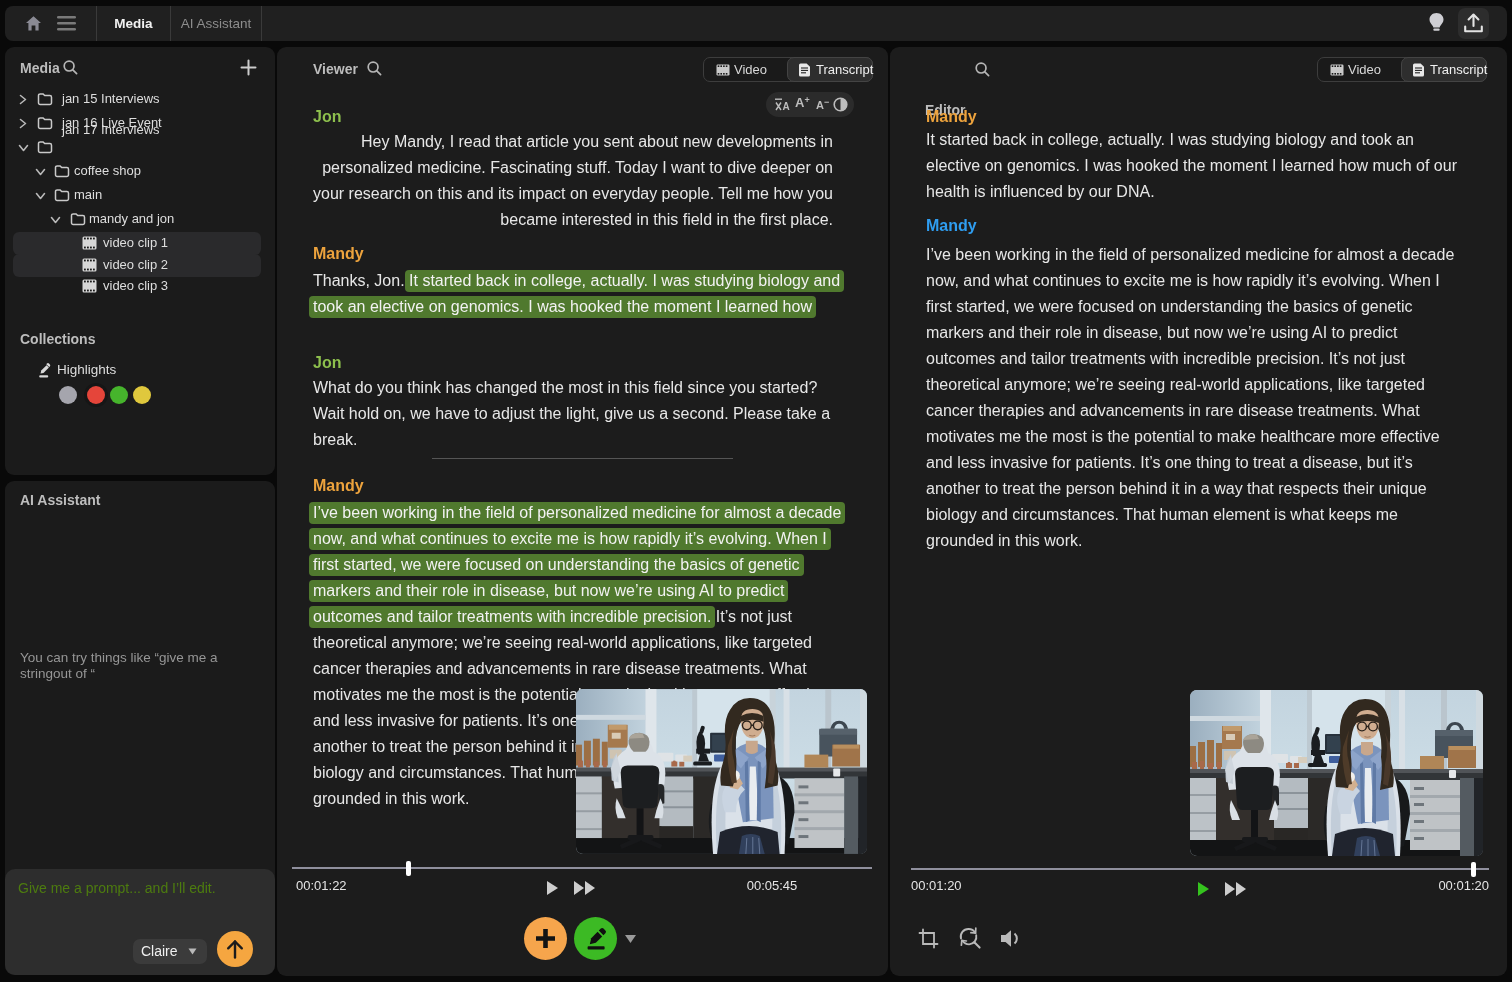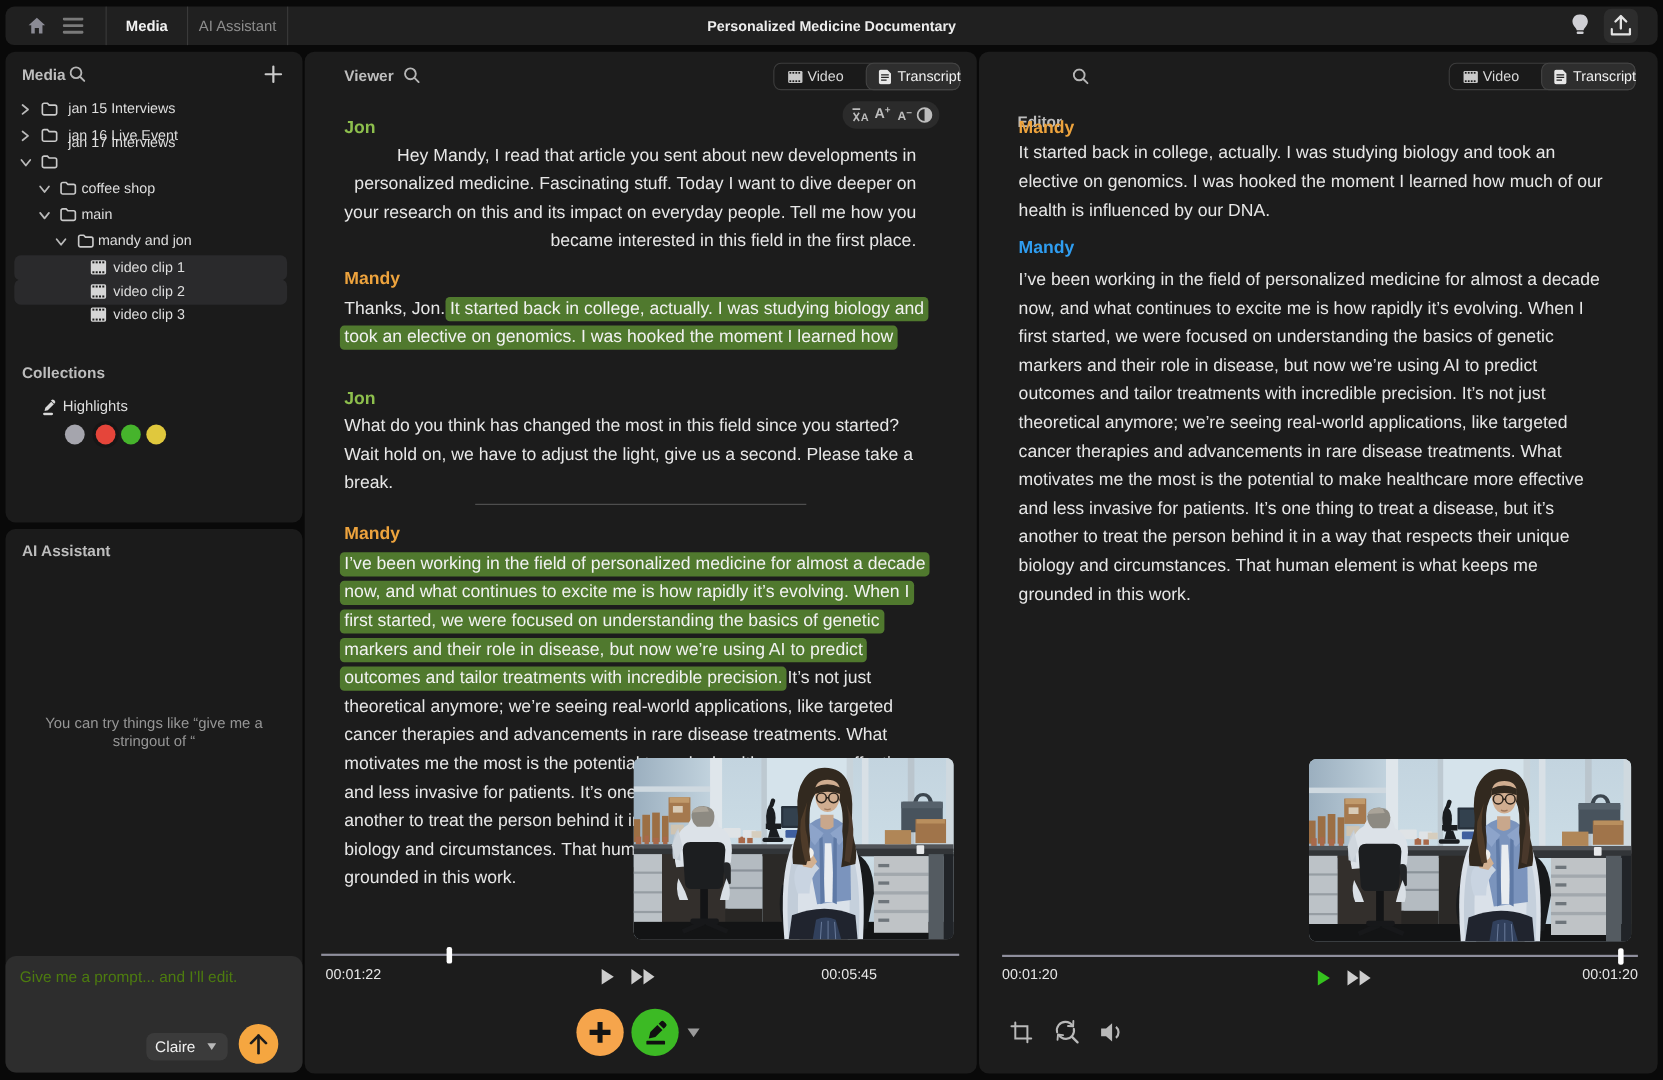--- a/index.html
+++ b/index.html
@@ -29,21 +29,20 @@
   <svg class="abs" style="left:57px;top:16px;" width="19" height="15" viewBox="0 0 19 15">
     <rect x="0" y="0" width="19" height="2.6" rx="1.3" fill="#7a7a7a"></rect>
     <rect x="0" y="6" width="19" height="2.6" rx="1.3" fill="#7a7a7a"></rect>
     <rect x="0" y="12" width="19" height="2.6" rx="1.3" fill="#7a7a7a"></rect>
   </svg>
   <div class="abs" style="left:96px;top:6px;width:1px;height:35px;background:#3a3a3a;"></div>
   <div class="abs" style="left:97px;top:6px;width:73px;height:35px;line-height:35px;text-align:center;font-size:13.5px;font-weight:bold;color:#f2f2f2;">Media</div>
   <div class="abs" style="left:170px;top:6px;width:1px;height:35px;background:#3a3a3a;"></div>
   <div class="abs" style="left:171px;top:6px;width:90px;height:35px;line-height:35px;text-align:center;font-size:13.5px;color:#8d8d8d;">AI Assistant</div>
   <div class="abs" style="left:261px;top:6px;width:1px;height:35px;background:#3a3a3a;"></div>
-  <div class="abs" style="left:400px;top:6px;width:712px;height:35px;line-height:35px;text-align:center;font-size:13px;font-weight:bold;color:#ededed;">Personalized Medicine Documentary</div>
 
   <svg class="abs" style="left:1429px;top:13px;" width="15" height="21" viewBox="0 0 15 21">
     <path d="M7.5 0 C11.6 0 14.5 2.9 14.5 6.6 C14.5 9 13.2 10.6 12 11.9 C11.2 12.8 10.7 13.5 10.7 14.4 L4.3 14.4 C4.3 13.5 3.8 12.8 3 11.9 C1.8 10.6 0.5 9 0.5 6.6 C0.5 2.9 3.4 0 7.5 0 Z" fill="#cfcfd4"></path>
     <rect x="4.3" y="15.6" width="6.4" height="2.2" rx="1.1" fill="#cfcfd4"></rect>
   </svg>
 
   <div class="abs" style="left:1458px;top:8px;width:31px;height:31px;background:#2d2d2d;border-radius:7px;"></div>
   <svg class="abs" style="left:1464px;top:13px;" width="19" height="21" viewBox="0 0 19 21">
     <g fill="none" stroke="#e3e3e3" stroke-width="2.1" stroke-linecap="round" stroke-linejoin="round">
       <path d="M9.5 13 L9.5 2.2"></path>
@@ -159,21 +158,21 @@
   </svg>
   <div class="abs treetxt" style="left:57px;top:362px;font-size:13.5px;">Highlights</div>
   <div class="abs" style="left:59px;top:386px;width:18px;height:18px;border-radius:50%;background:#a5a5ad;"></div>
   <div class="abs" style="left:84px;top:383px;width:24px;height:24px;border-radius:50%;background:#161616;"></div>
   <div class="abs" style="left:87px;top:386px;width:18px;height:18px;border-radius:50%;background:#e5453a;"></div>
   <div class="abs" style="left:110px;top:386px;width:18px;height:18px;border-radius:50%;background:#46b42c;"></div>
   <div class="abs" style="left:133px;top:386px;width:18px;height:18px;border-radius:50%;background:#e0c83d;"></div>
 
   <div class="card" style="left:5px;top:481px;width:270px;height:494px;background:#1b1b1b;"></div>
   <div class="abs hdr" style="left:20px;top:492px;">AI Assistant</div>
-  <div class="abs" style="left:20px;top:650px;width:240px;text-align:center;font-size:13.5px;line-height:16px;color:#969696;">You can try things like “give me a<br>stringout of “</div>
+  <div class="abs" style="left:20px;top:650px;width:240px;text-align:left;font-size:13.5px;line-height:16px;color:#969696;">You can try things like “give me a<br>stringout of “</div>
 
   <div class="abs" style="left:5px;top:869px;width:270px;height:106px;background:#2d2d2d;border-radius:10px;"></div>
   <div class="abs" style="left:18px;top:880px;font-size:14px;color:#4d7c0f;">Give me a prompt... and I’ll edit.</div>
   <div class="abs" style="left:133px;top:939px;width:74px;height:25px;background:#3b3b3b;border-radius:7px;"></div>
   <div class="abs" style="left:141px;top:939px;height:25px;line-height:25px;font-size:14px;color:#f0f0f0;">Claire</div>
   <svg class="abs" style="left:188px;top:948px;" width="9" height="7" viewBox="0 0 9 7">
       <path d="M0.5 0.5 L8.5 0.5 L4.5 6.5 Z" fill="#b9b9b9"></path>
     </svg>
   <div class="abs" style="left:217px;top:931px;width:36px;height:36px;border-radius:50%;background:#f5a640;"></div>
   <svg class="abs" style="left:226px;top:939px;" width="18" height="20" viewBox="0 0 18 20">

